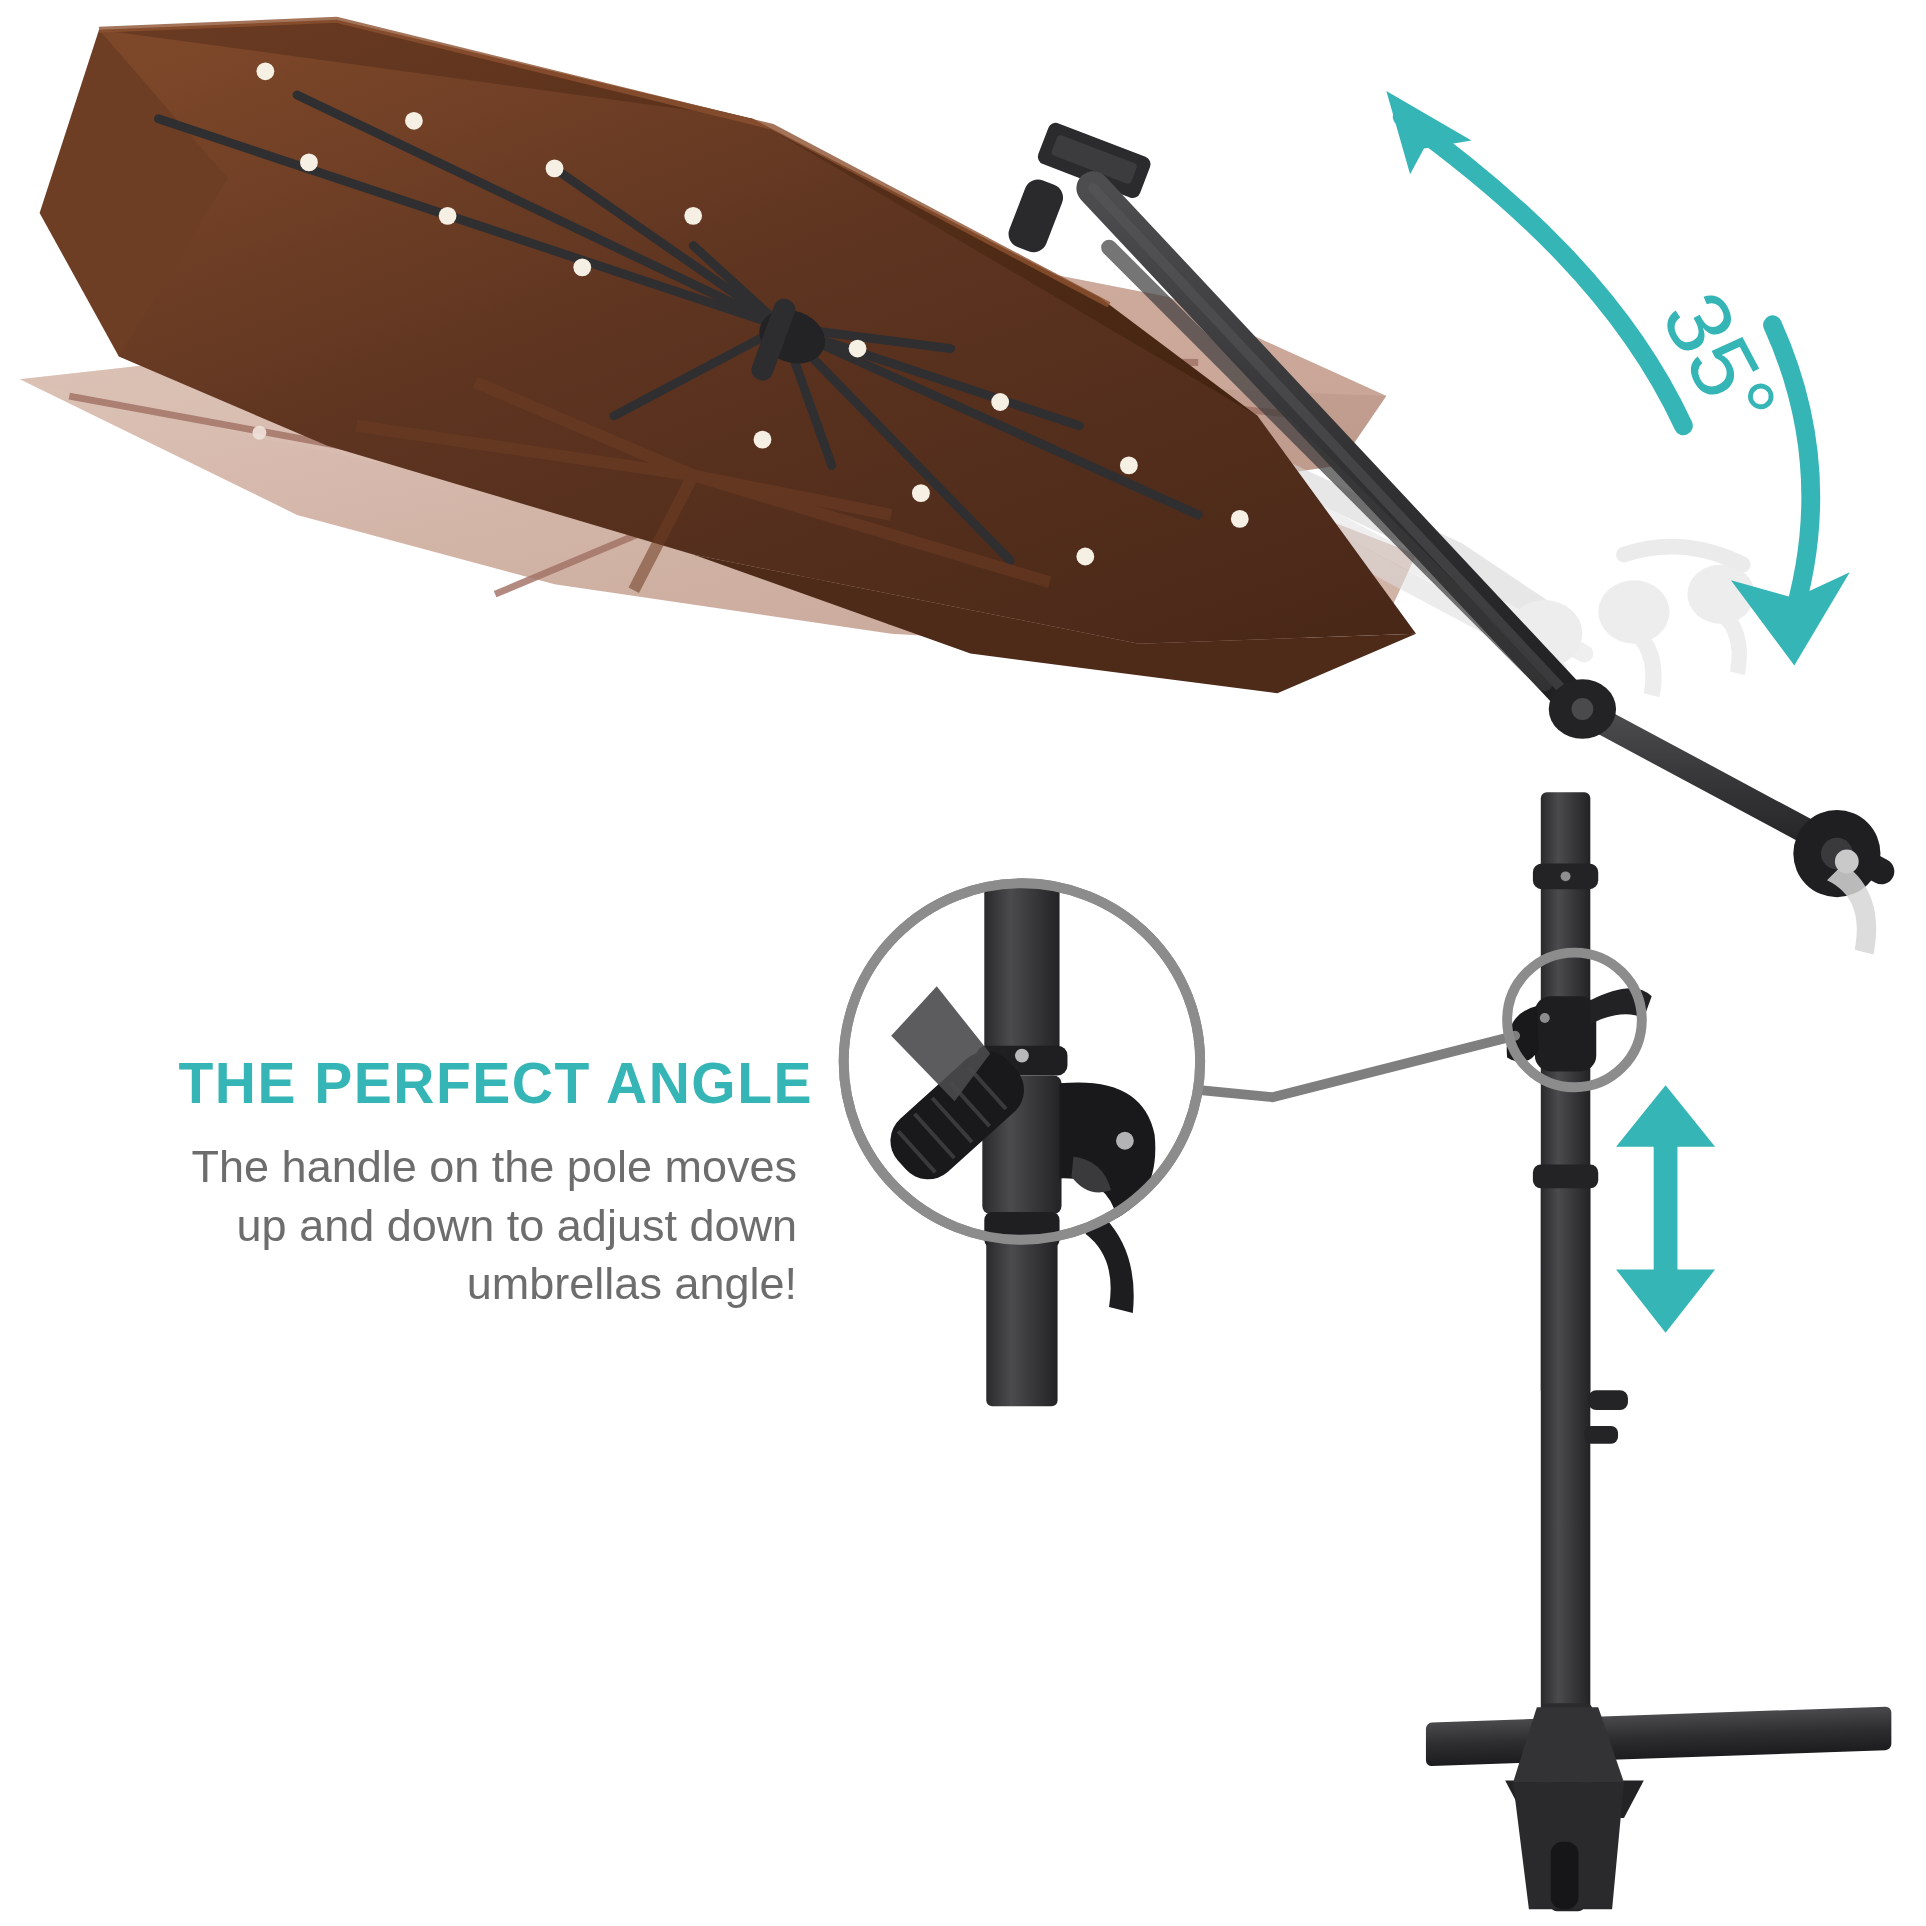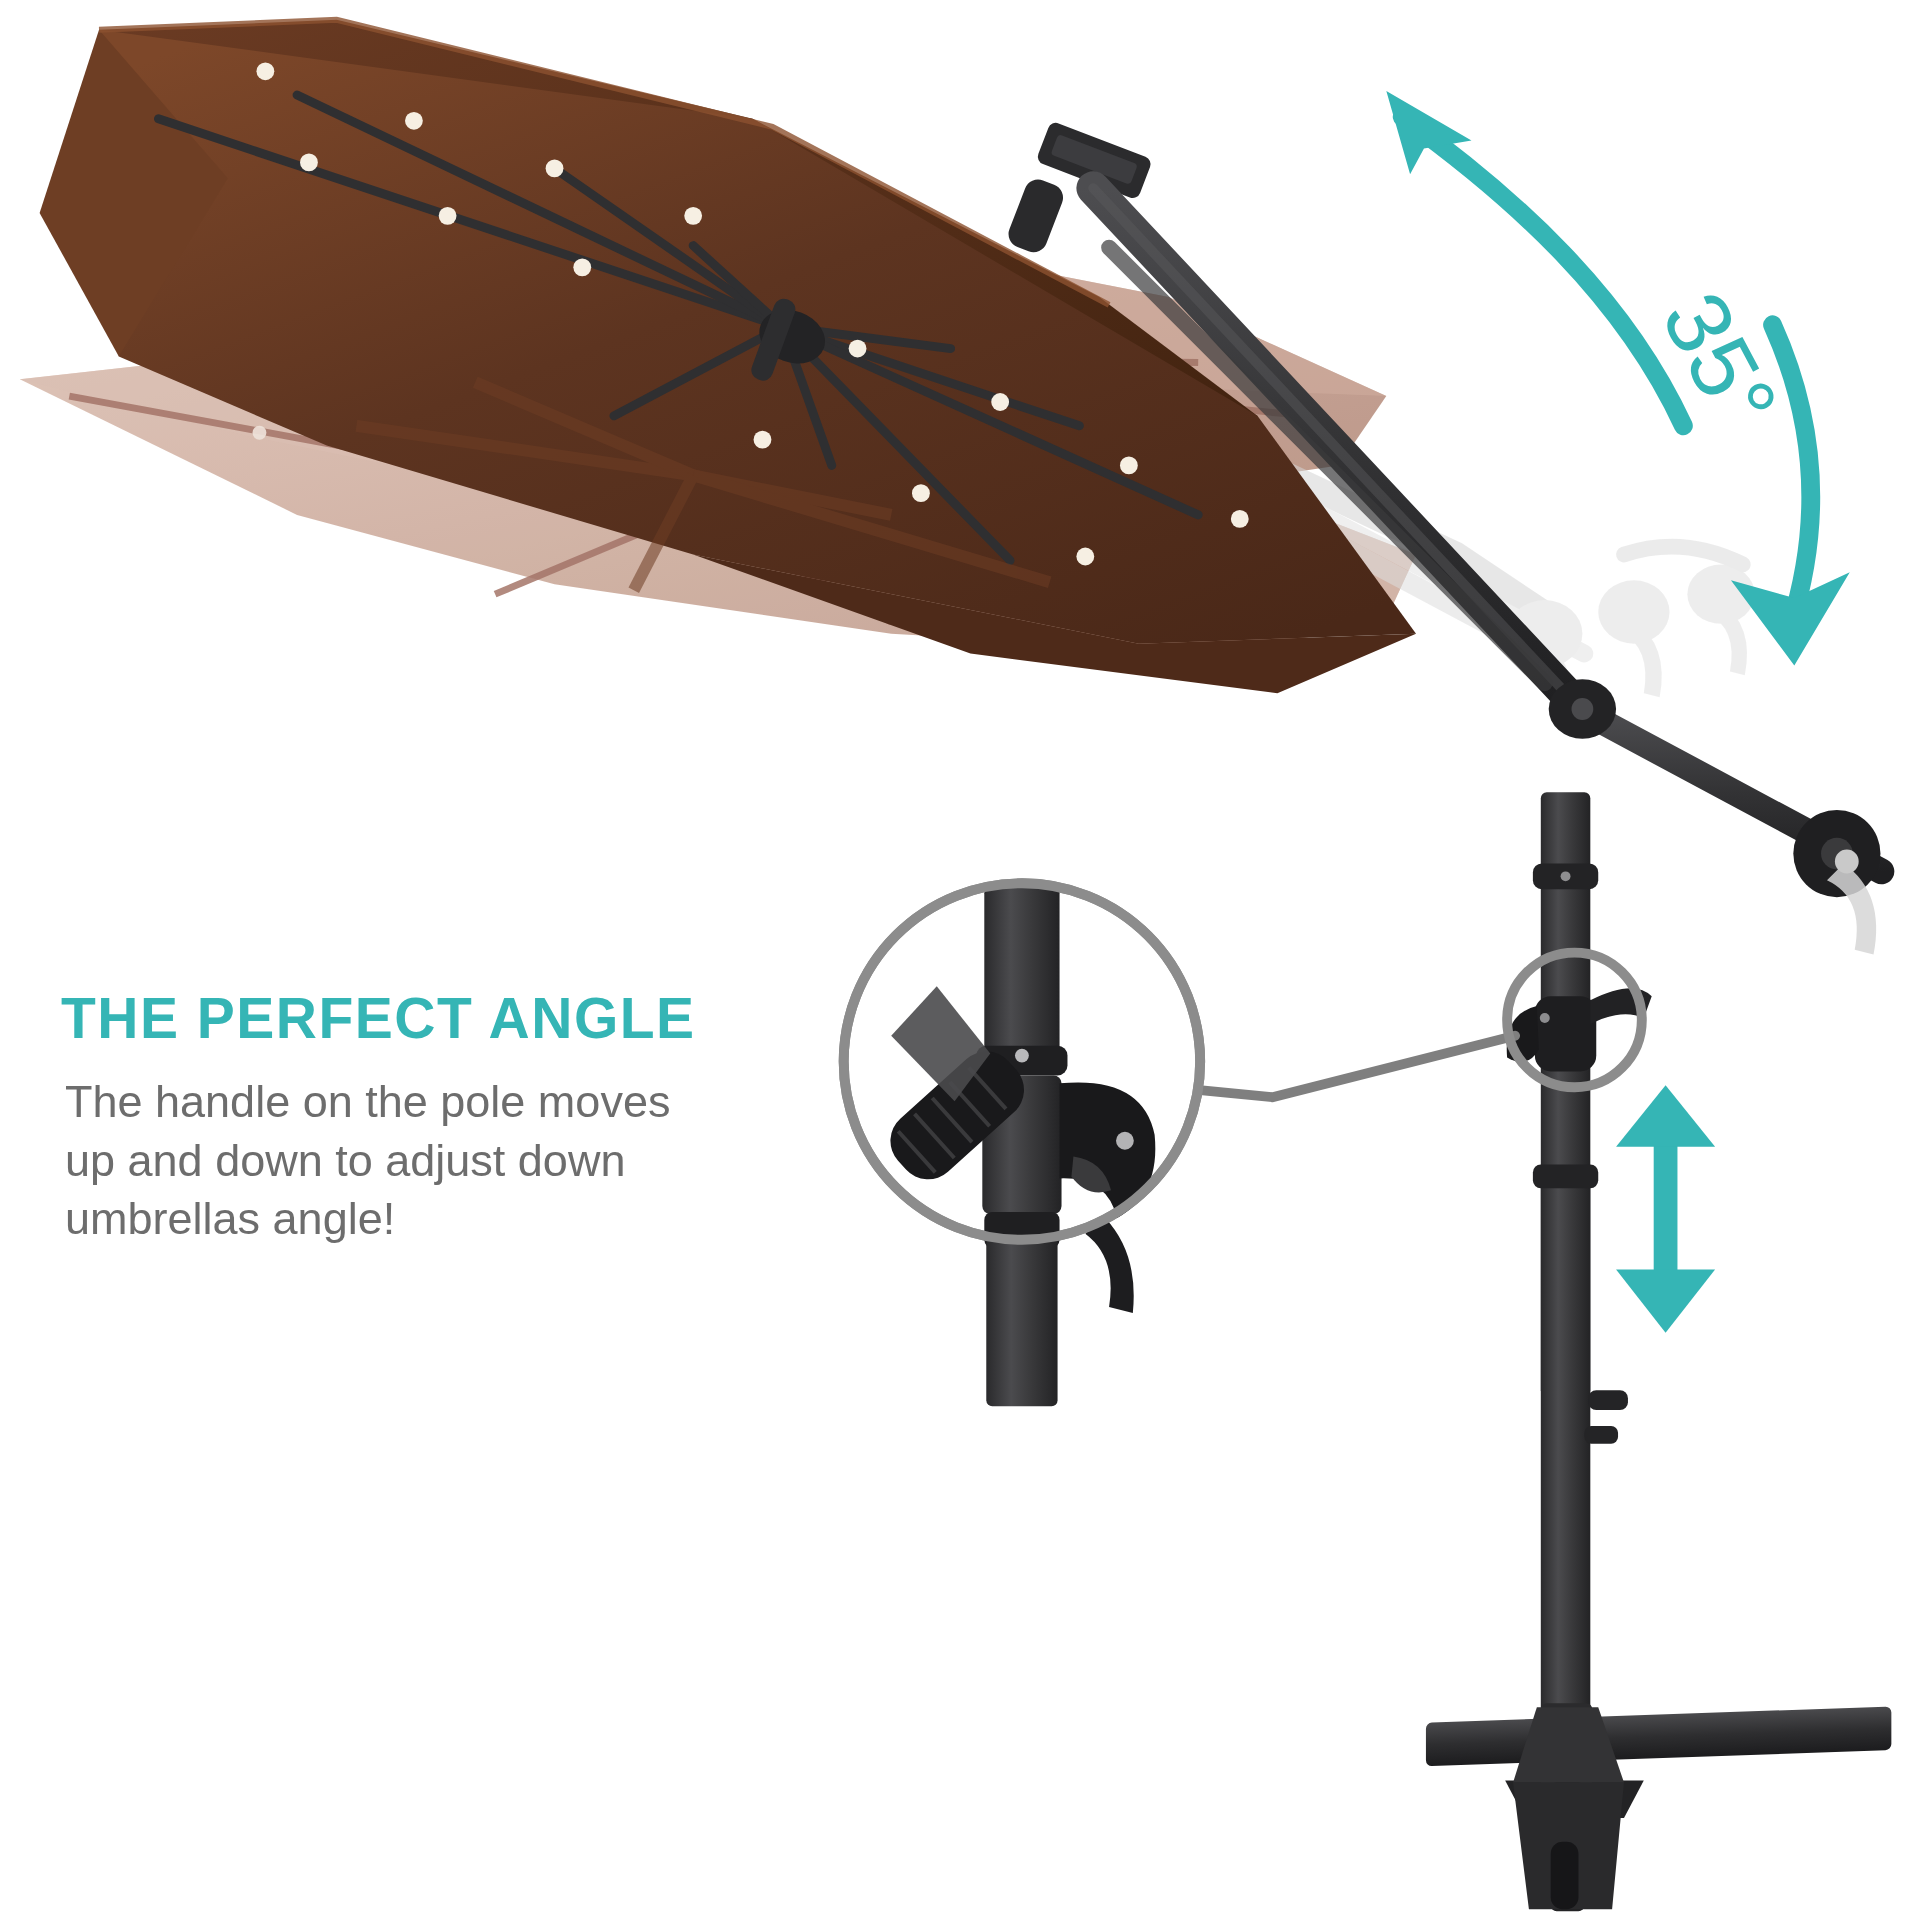--- a/index.html
+++ b/index.html
@@ -1,27 +1,27 @@
 <!DOCTYPE html>
 <html><head>
 <meta charset="utf-8">
 <style>
   html,body{margin:0;padding:0;background:#ffffff;}
   body{width:1927px;height:1927px;overflow:hidden;font-family:"Liberation Sans",sans-serif;}
   #stage{position:relative;width:1927px;height:1927px;background:#fff;overflow:hidden;}
   #scene{position:absolute;inset:0;width:1927px;height:1927px;}
-  .txtblock{position:absolute;left:61px;top:990px;width:752px;}
+  .txtblock{position:absolute;left:61px;top:1055px;width:752px;text-align:right;}
   .headline{
     font-family:"Liberation Sans",sans-serif;
     font-size:57px;font-weight:700;letter-spacing:1.5px;
     color:#35b5b5;margin:0 0 26px 0;line-height:1;white-space:nowrap;
   }
   .bodycopy{
     font-family:"Liberation Sans",sans-serif;
-    font-size:45px;font-weight:300;color:#6d6d6d;line-height:1.30;margin:4px;
+    font-size:45px;font-weight:300;color:#6d6d6d;line-height:1.30;margin:16px;
   }
   .bodycopy span{display:block;}
 </style>
 </head>
 <body>
 
 <div id="stage">
 
   <svg id="scene" viewBox="0 0 1946 1946" xmlns="http://www.w3.org/2000/svg">
     <defs>

